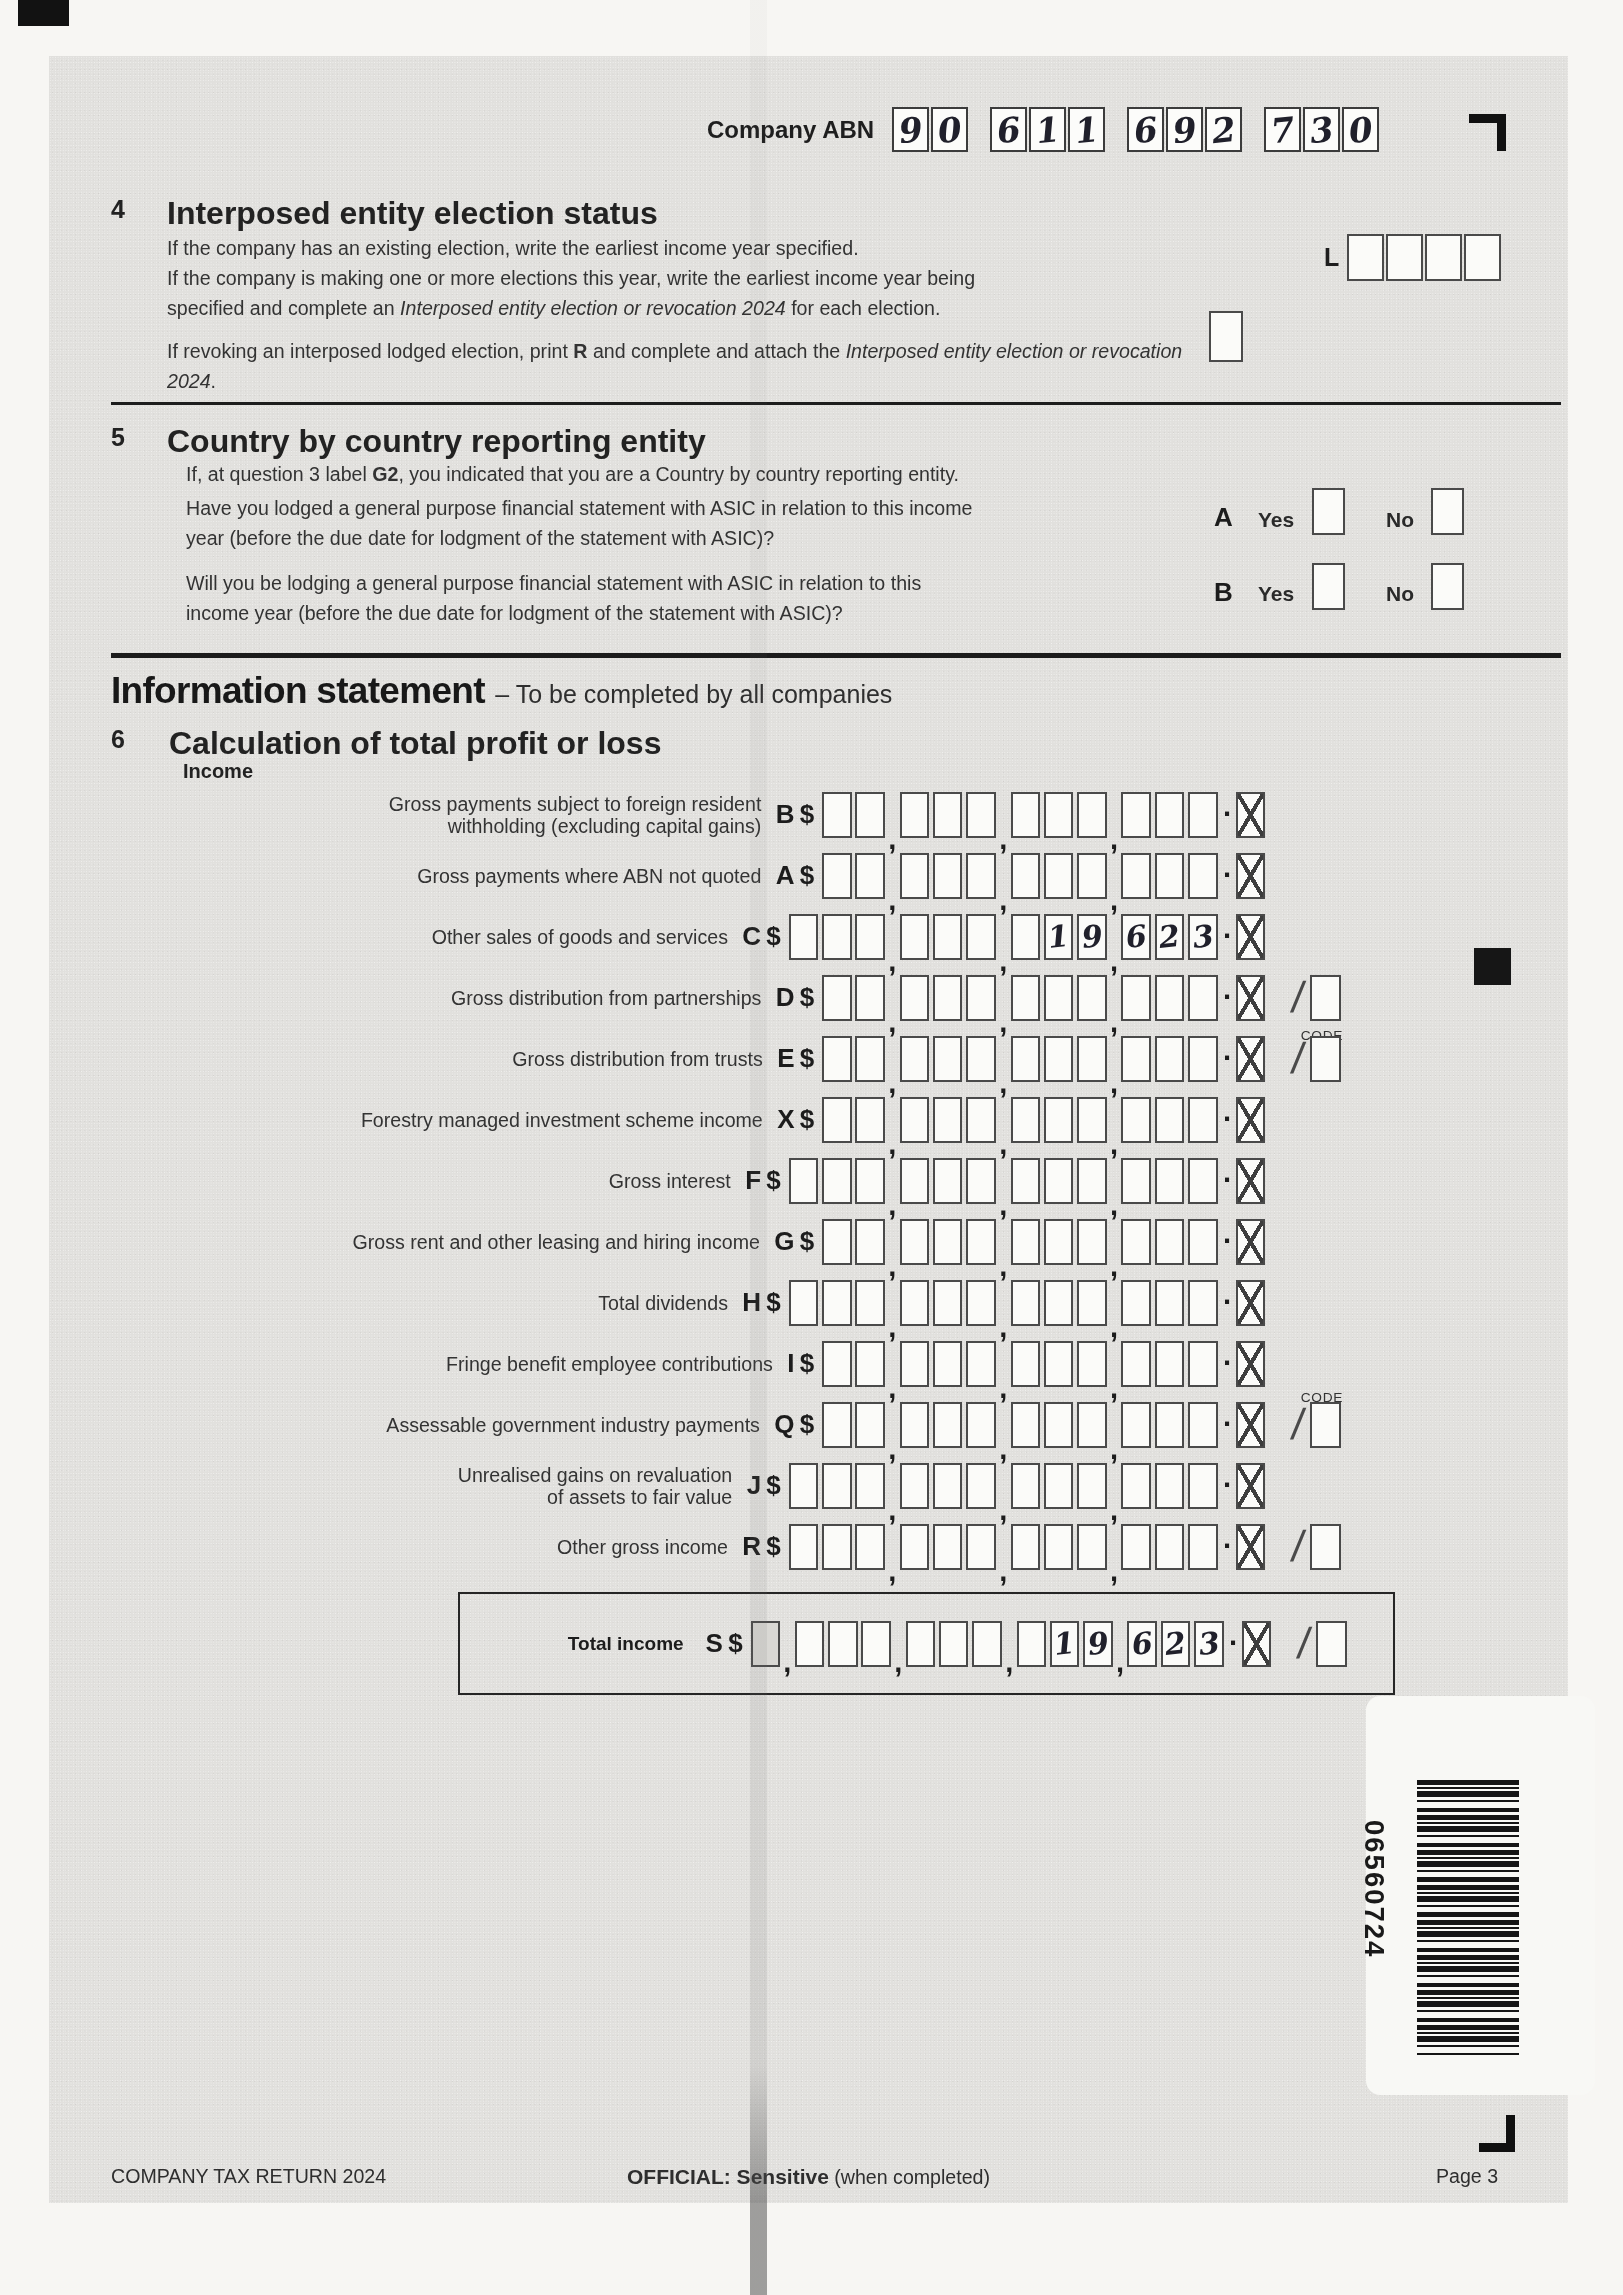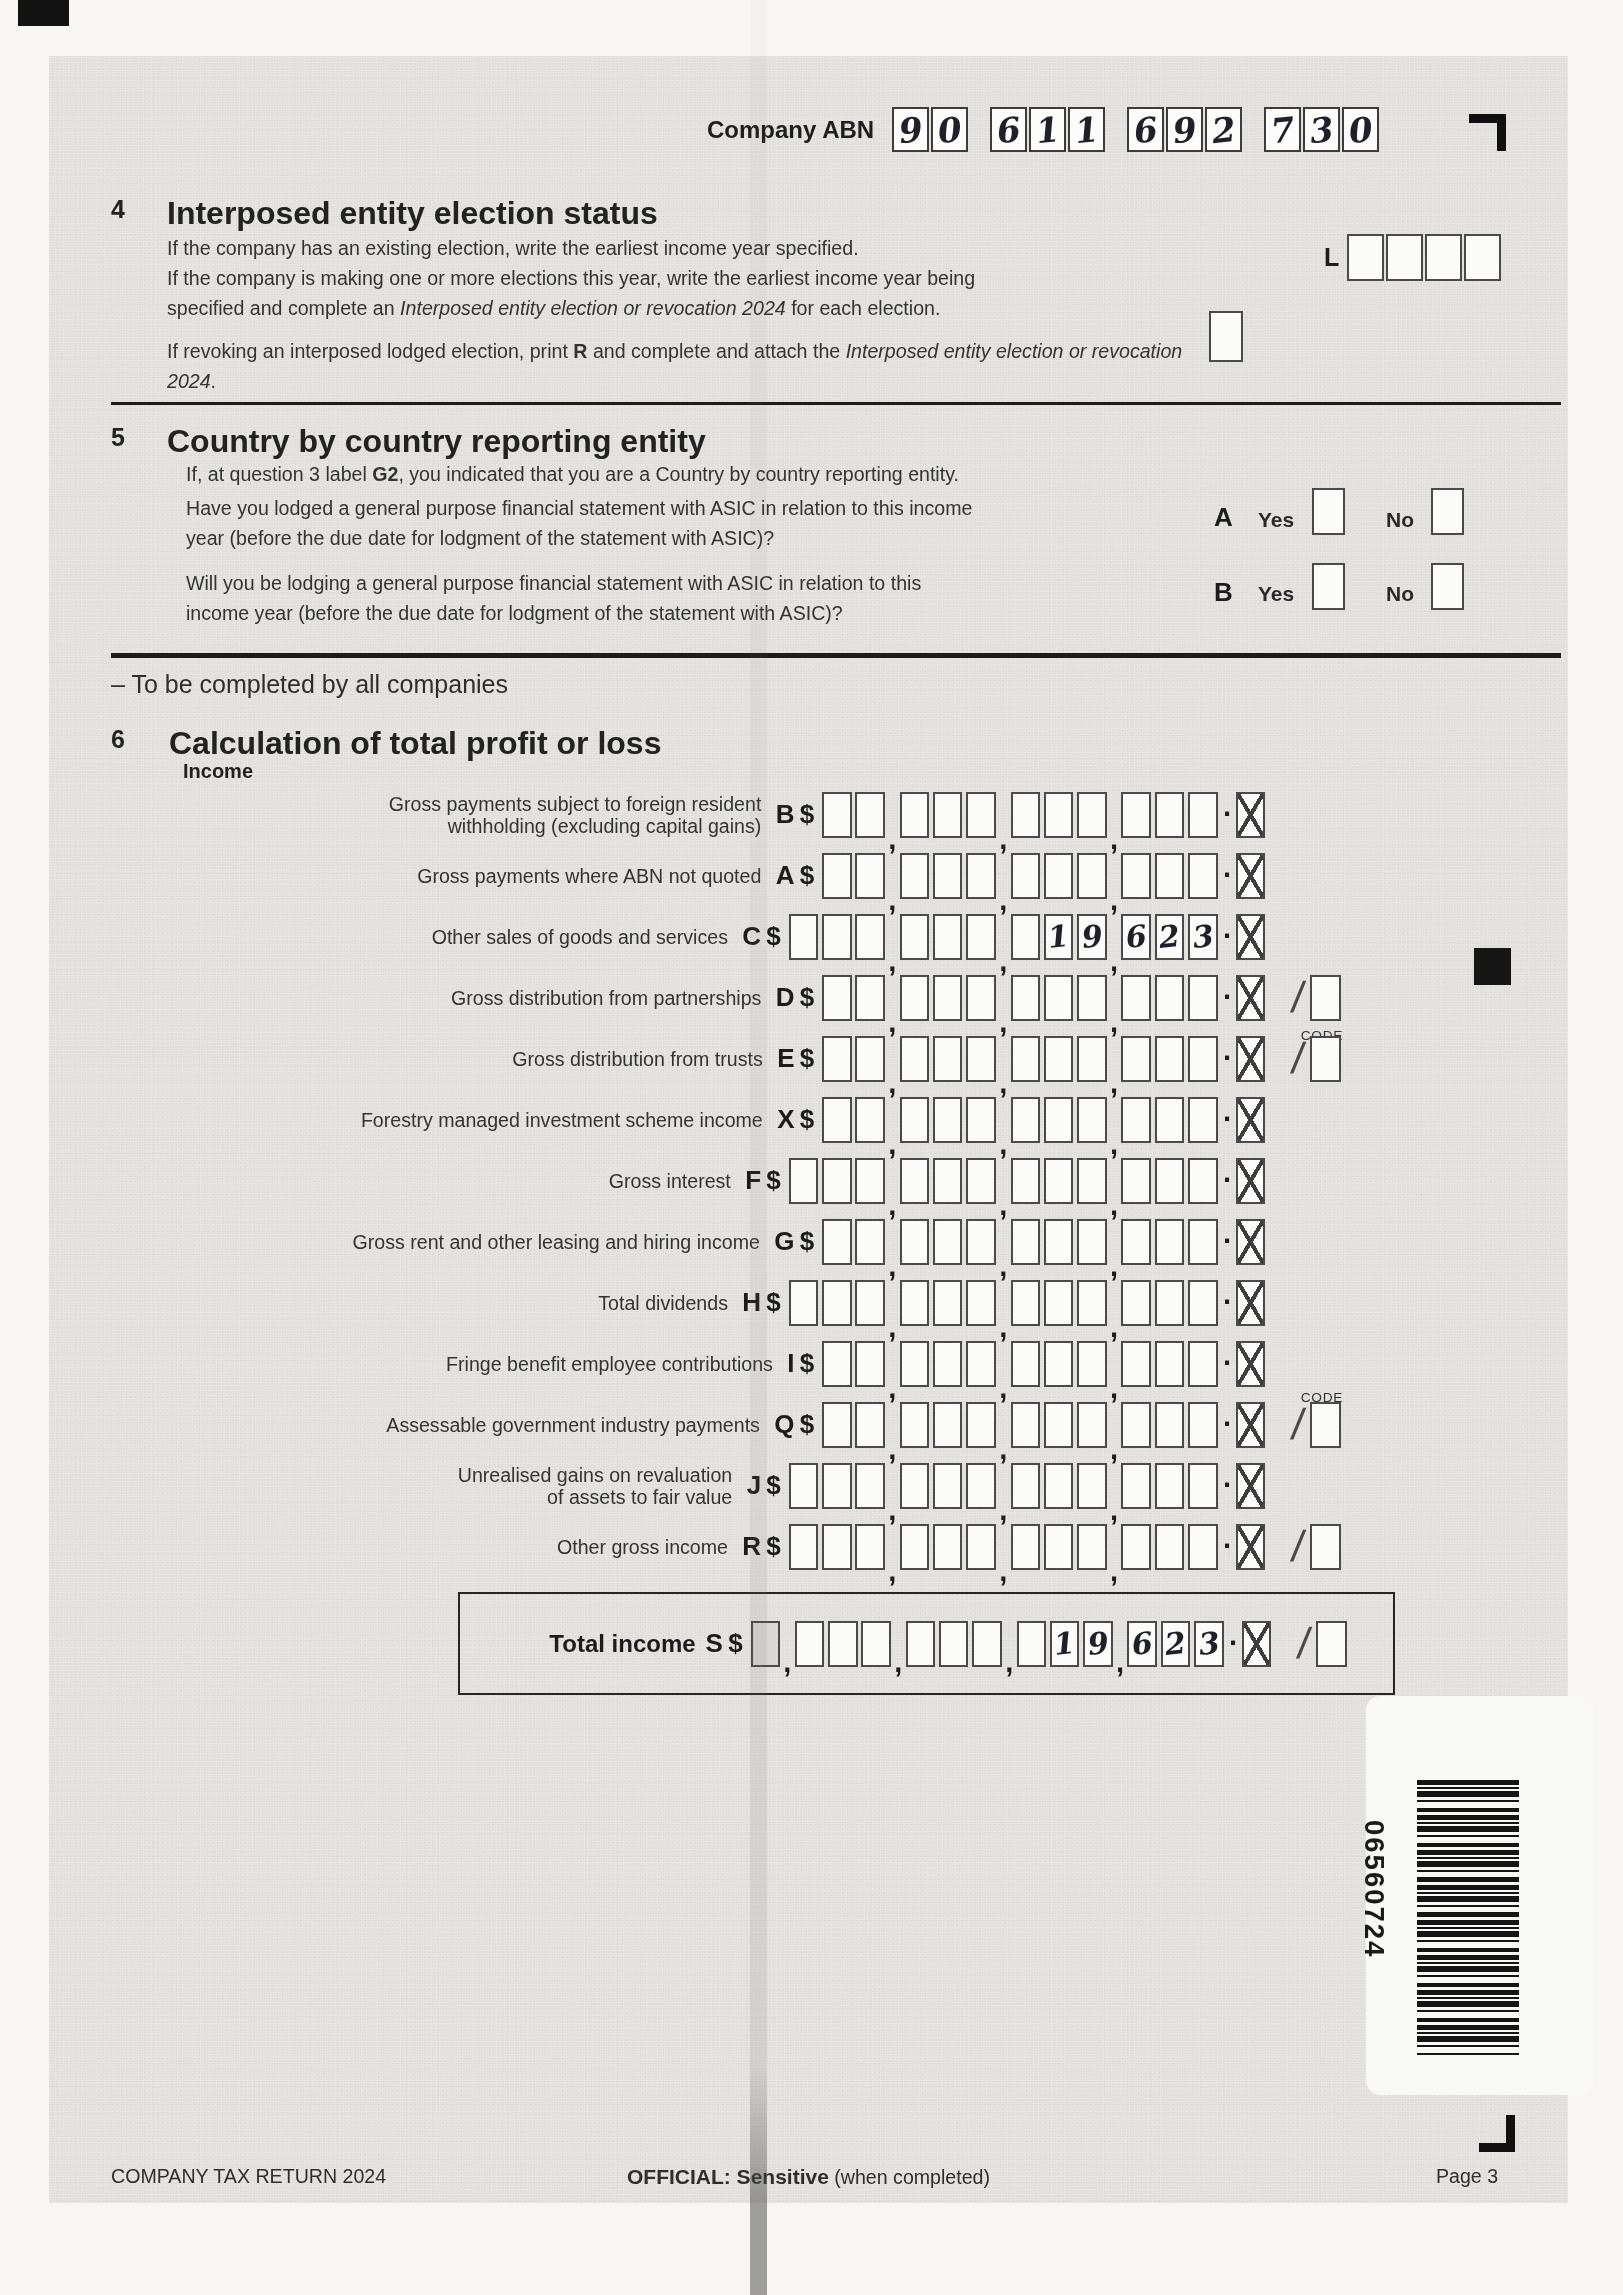--- a/index.html
+++ b/index.html
@@ -105,21 +105,21 @@
   .code-lbl.below { top:55px; }
   .code-lbl.above { top:-10.5px; }
 
   
   .total-box {
     left:409px; top:1536px; width:937px; height:103px;
     border:2.6px solid #262626; display:flex; align-items:center;
     justify-content:flex-end; padding-right:46px;
   }
   .total-box .inc-row { height:auto; }
-  .total-label { font-size:24px; font-weight:bold; color:#1c1c1c; margin-right:10px; }
+  .total-label { font-size:19px; font-weight:bold; color:#1c1c1c; margin-right:22px; }
 
   
   .barcode-patch { left:1317px; top:1640px; width:229px; height:399px; background:#f8f8f5; border-radius:14.4px; }
   .barcode-bars {
     position:absolute; left:51px; top:84px; width:102px; height:275px;
     background: repeating-linear-gradient(180deg,
       #151515 0 4.6px,  transparent 4.6px 7.2px,
       #151515 7.2px 9.2px, transparent 9.2px 11px,
       #151515 11px 17px, transparent 17px 20px,
       #151515 20px 22px, transparent 22px 27.5px,
@@ -238,20 +238,21 @@
   </div>
   <span class="abs yn-letter" style="left:1165px; top:521px;">B</span>
   <span class="abs yn-word" style="left:1209px; top:526px;">Yes</span>
   <span class="abs yn-box" style="left:1263px; top:507px;"></span>
   <span class="abs yn-word" style="left:1337px; top:526px;">No</span>
   <span class="abs yn-box" style="left:1382px; top:507px;"></span>
 
   <div class="abs rule" style="left:62px; top:597px; width:1450px; height:5.2px;"></div>
 
   <div class="abs info-line">
+    <span class="info-title">Information statement</span>
     <span class="info-sub">– To be completed by all companies</span>
   </div>
 
   <div class="abs sec-num" style="left:62px; top:669px;">6</div>
   <div class="abs sec-title" style="left:120px; top:669px;">Calculation of total profit or loss</div>
   <div class="abs b" style="left:134px; top:704px; font-size:20px; color:#222;">Income</div>
 
   <div class="abs" id="income-rows">
       <span class="inc-row">
         <span class="inc-label">

